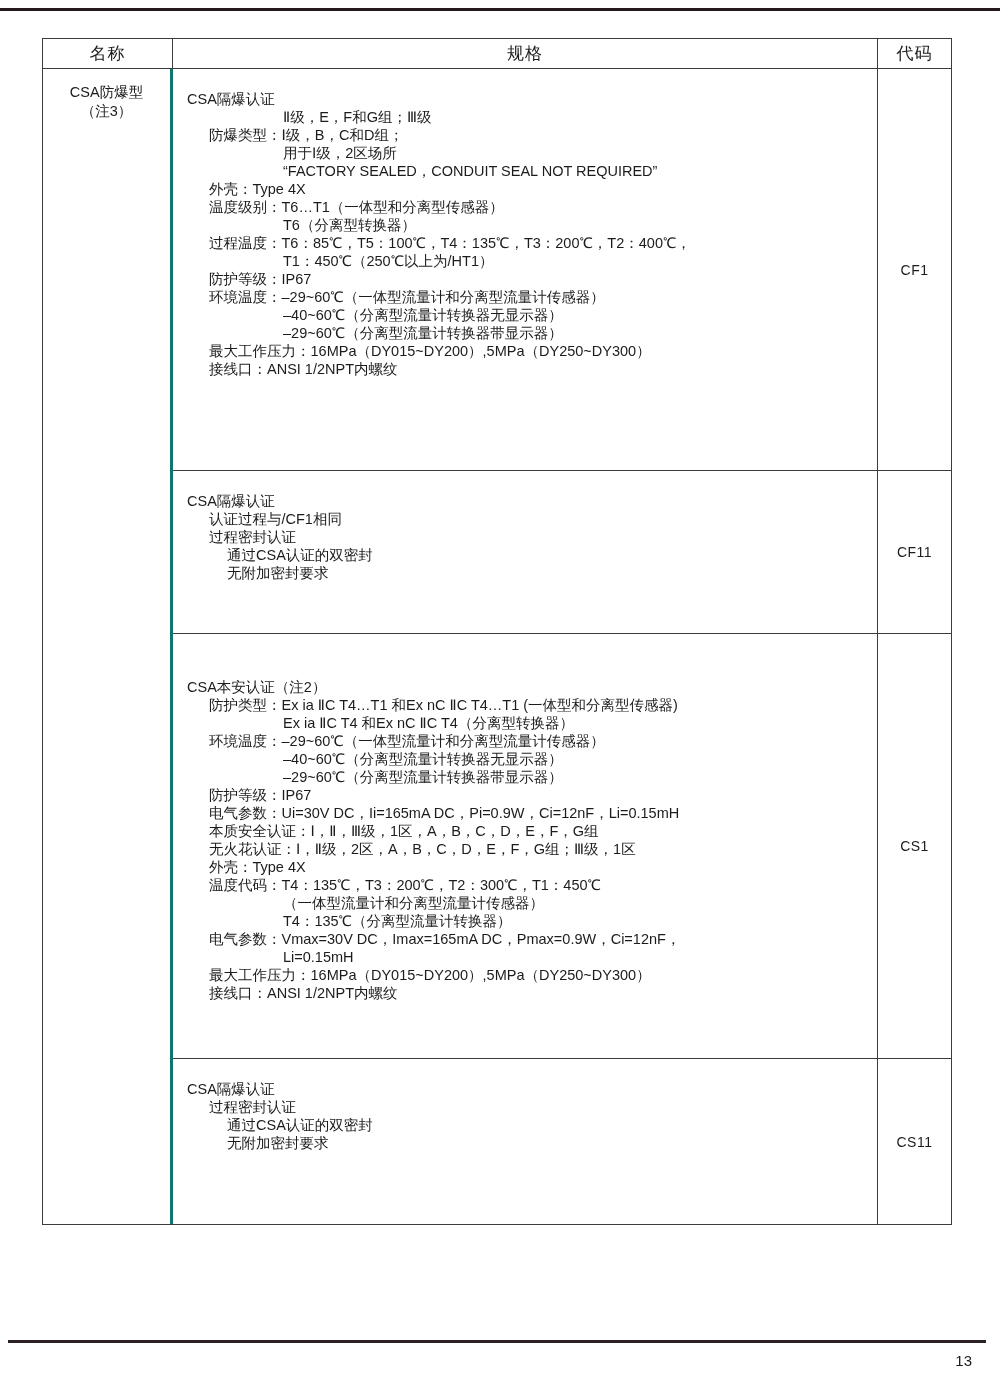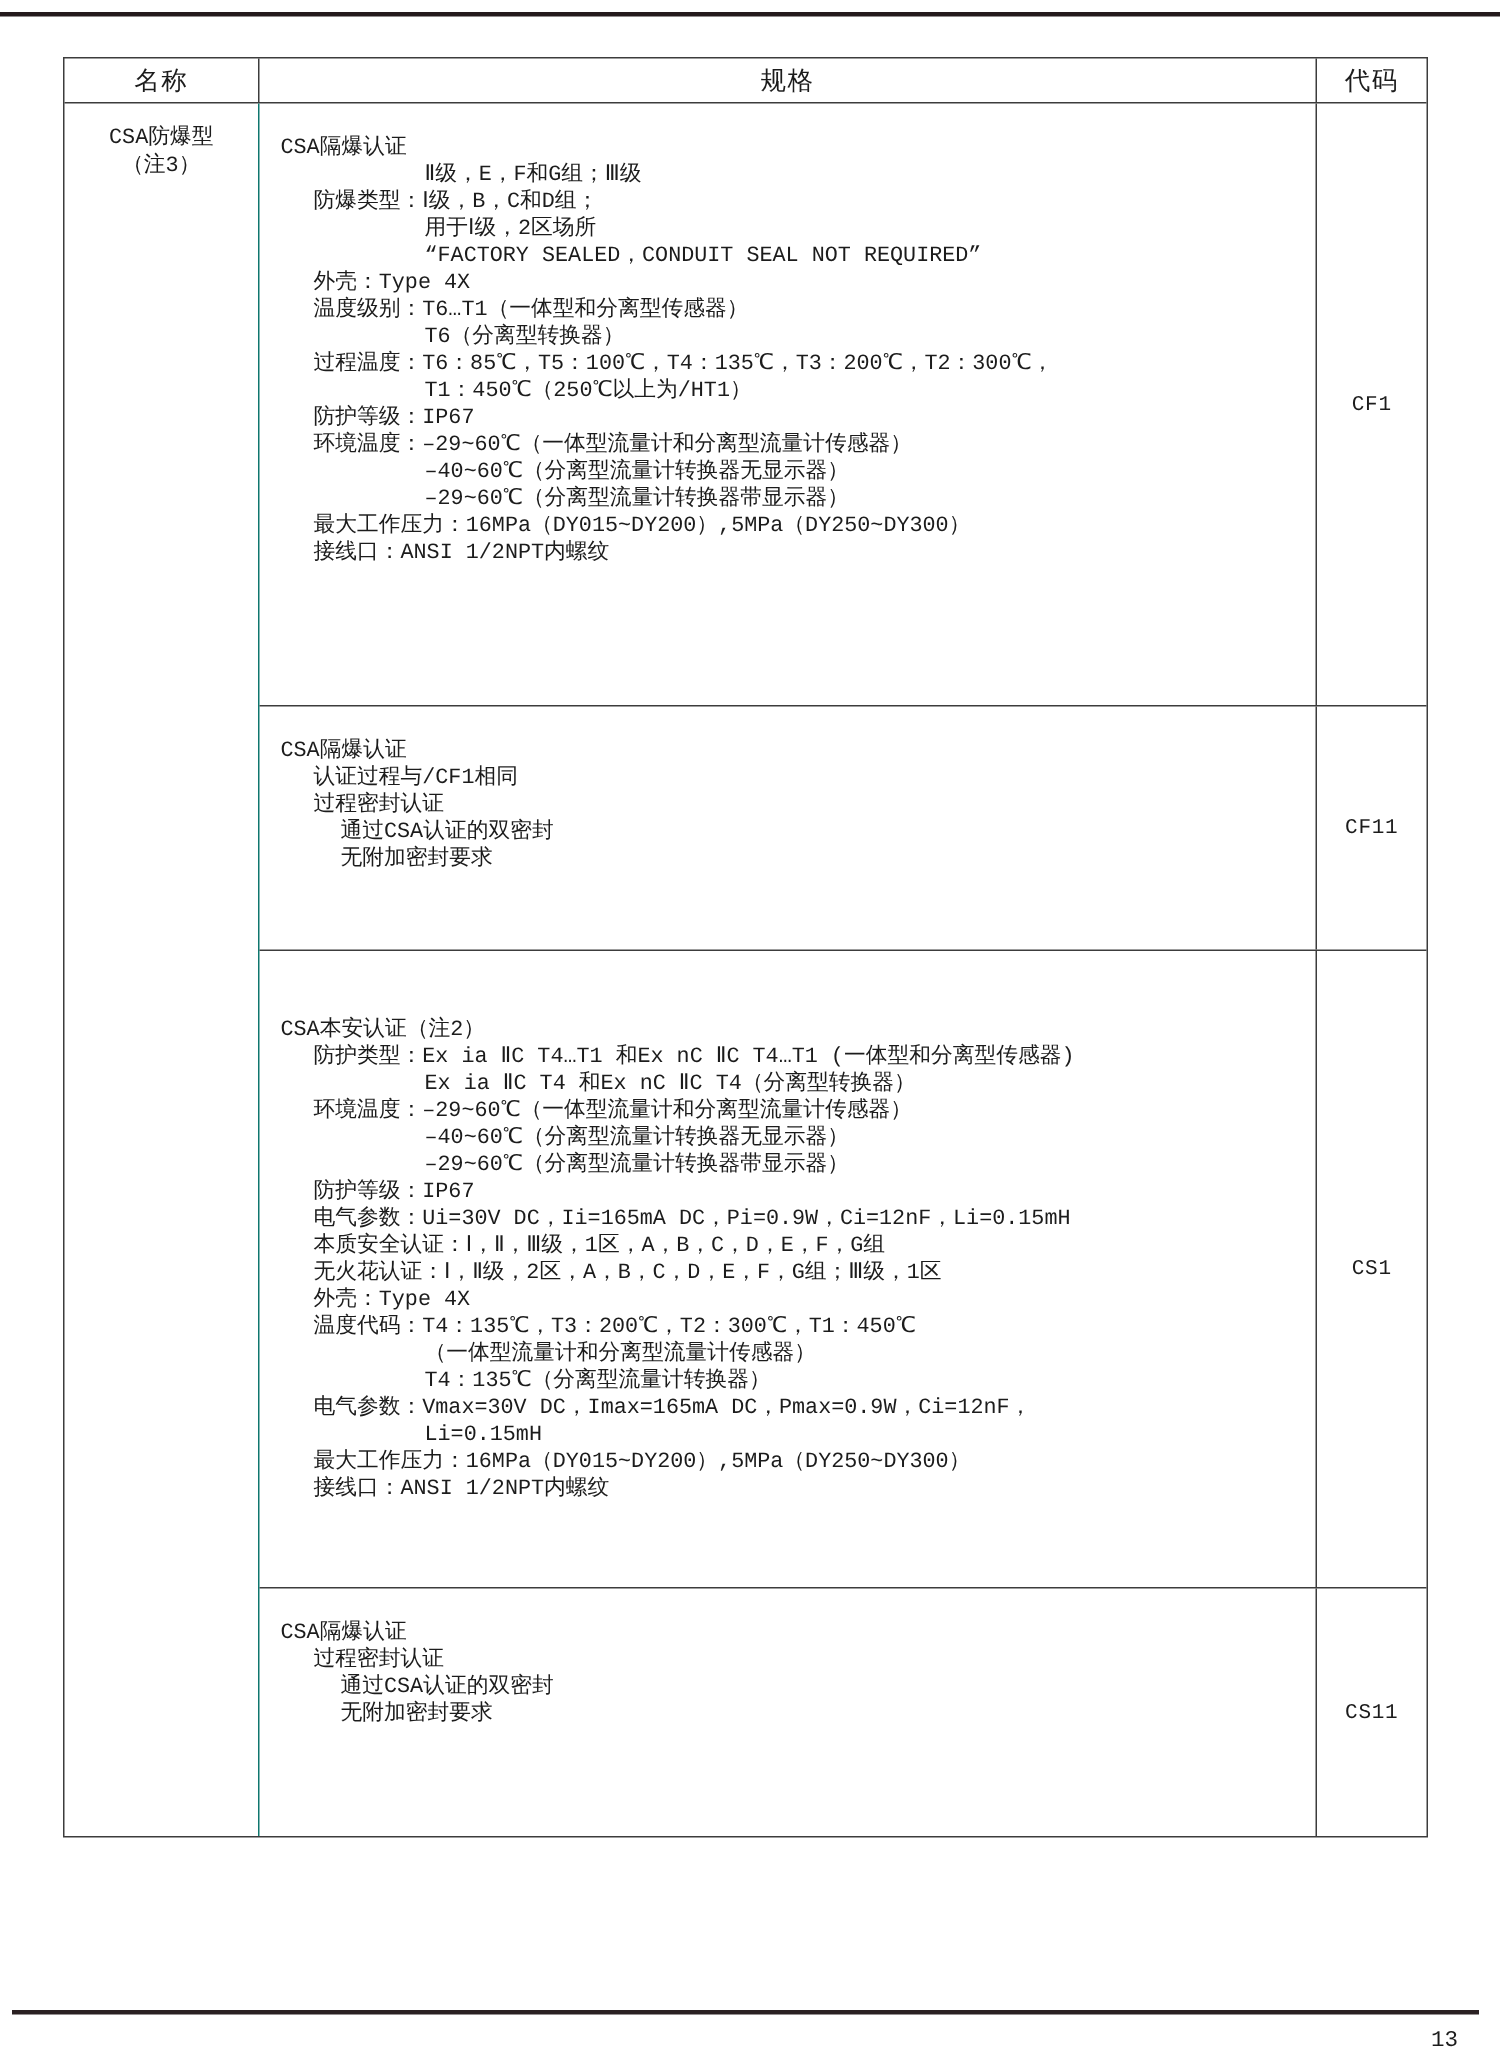--- a/index.html
+++ b/index.html
@@ -1,21 +1,21 @@
 <!DOCTYPE html>
 <html><head>
 <meta charset="utf-8">
 <style>
   * { margin:0; padding:0; box-sizing:border-box; }
   html,body { background:#ffffff; }
   .page {
     position:relative;
     width:1000px; height:1380px;
     background:#ffffff;
-    font-family:Liberation Mono, monospace;
+    font-family:Liberation Sans, sans-serif;
     color:#1c1c1c;
     overflow:hidden;
   }
   .top-rule {
     position:absolute; top:8px; left:0; right:0; height:3px;
     background:#241a1c;
   }
   .spec-table {
     position:absolute; left:42px; top:38px; width:910px; height:1187px;
     border:1.5px solid #3c3c3c;
@@ -23,21 +23,21 @@
   .header-row { display:flex; height:30px; border-bottom:1px solid #3c3c3c; }
   .header-cell {
     display:flex; align-items:center; justify-content:center;
     font-size:17px; letter-spacing:1px;
   }
   .w-name { width:130px; border-right:1px solid #3c3c3c; }
   .w-spec { flex:1; border-right:1px solid #3c3c3c; }
   .w-code { width:73px; }
   .table-body { display:flex; height:1155px; }
   .name-cell {
-    width:130px; border-right:1px solid #0f766e;
+    width:130px; border-right:3px solid #0f766e;
     text-align:center; padding-top:14px;
     font-size:14.5px; line-height:19px;
   }
   .rows-col { flex:1; display:flex; flex-direction:column; }
   .spec-row { display:flex; border-bottom:1px solid #3c3c3c; }
   .spec-row:last-child { border-bottom:none; }
   .spec-cell {
     flex:1; border-right:1px solid #3c3c3c;
     padding:21px 0 0 14px;
     font-size:14.5px; line-height:18px;
@@ -78,21 +78,21 @@
           <div class="spec-row" style="height: 402px;">
             <div class="spec-cell">
               <div class="spec-line" style="padding-left: 0px;">CSA隔爆认证</div>
               <div class="spec-line" style="padding-left: 96px;">Ⅱ级，E，F和G组；Ⅲ级</div>
               <div class="spec-line" style="padding-left: 22px;">防爆类型：Ⅰ级，B，C和D组；</div>
               <div class="spec-line" style="padding-left: 96px;">用于Ⅰ级，2区场所</div>
               <div class="spec-line" style="padding-left: 96px;">“FACTORY SEALED，CONDUIT SEAL NOT REQUIRED”</div>
               <div class="spec-line" style="padding-left: 22px;">外壳：Type 4X</div>
               <div class="spec-line" style="padding-left: 22px;">温度级别：T6…T1（一体型和分离型传感器）</div>
               <div class="spec-line" style="padding-left: 96px;">T6（分离型转换器）</div>
-              <div class="spec-line" style="padding-left: 22px;">过程温度：T6：85℃，T5：100℃，T4：135℃，T3：200℃，T2：300℃，</div>
+              <div class="spec-line" style="padding-left: 22px;">过程温度：T6：85℃，T5：100℃，T4：135℃，T3：200℃，T2：400℃，</div>
               <div class="spec-line" style="padding-left: 96px;">T1：450℃（250℃以上为/HT1）</div>
               <div class="spec-line" style="padding-left: 22px;">防护等级：IP67</div>
               <div class="spec-line" style="padding-left: 22px;">环境温度：–29~60℃（一体型流量计和分离型流量计传感器）</div>
               <div class="spec-line" style="padding-left: 96px;">–40~60℃（分离型流量计转换器无显示器）</div>
               <div class="spec-line" style="padding-left: 96px;">–29~60℃（分离型流量计转换器带显示器）</div>
               <div class="spec-line" style="padding-left: 22px;">最大工作压力：16MPa（DY015~DY200）,5MPa（DY250~DY300）</div>
               <div class="spec-line" style="padding-left: 22px;">接线口：ANSI 1/2NPT内螺纹</div>
             </div>
             <div class="code-cell">CF1</div>
           </div>

